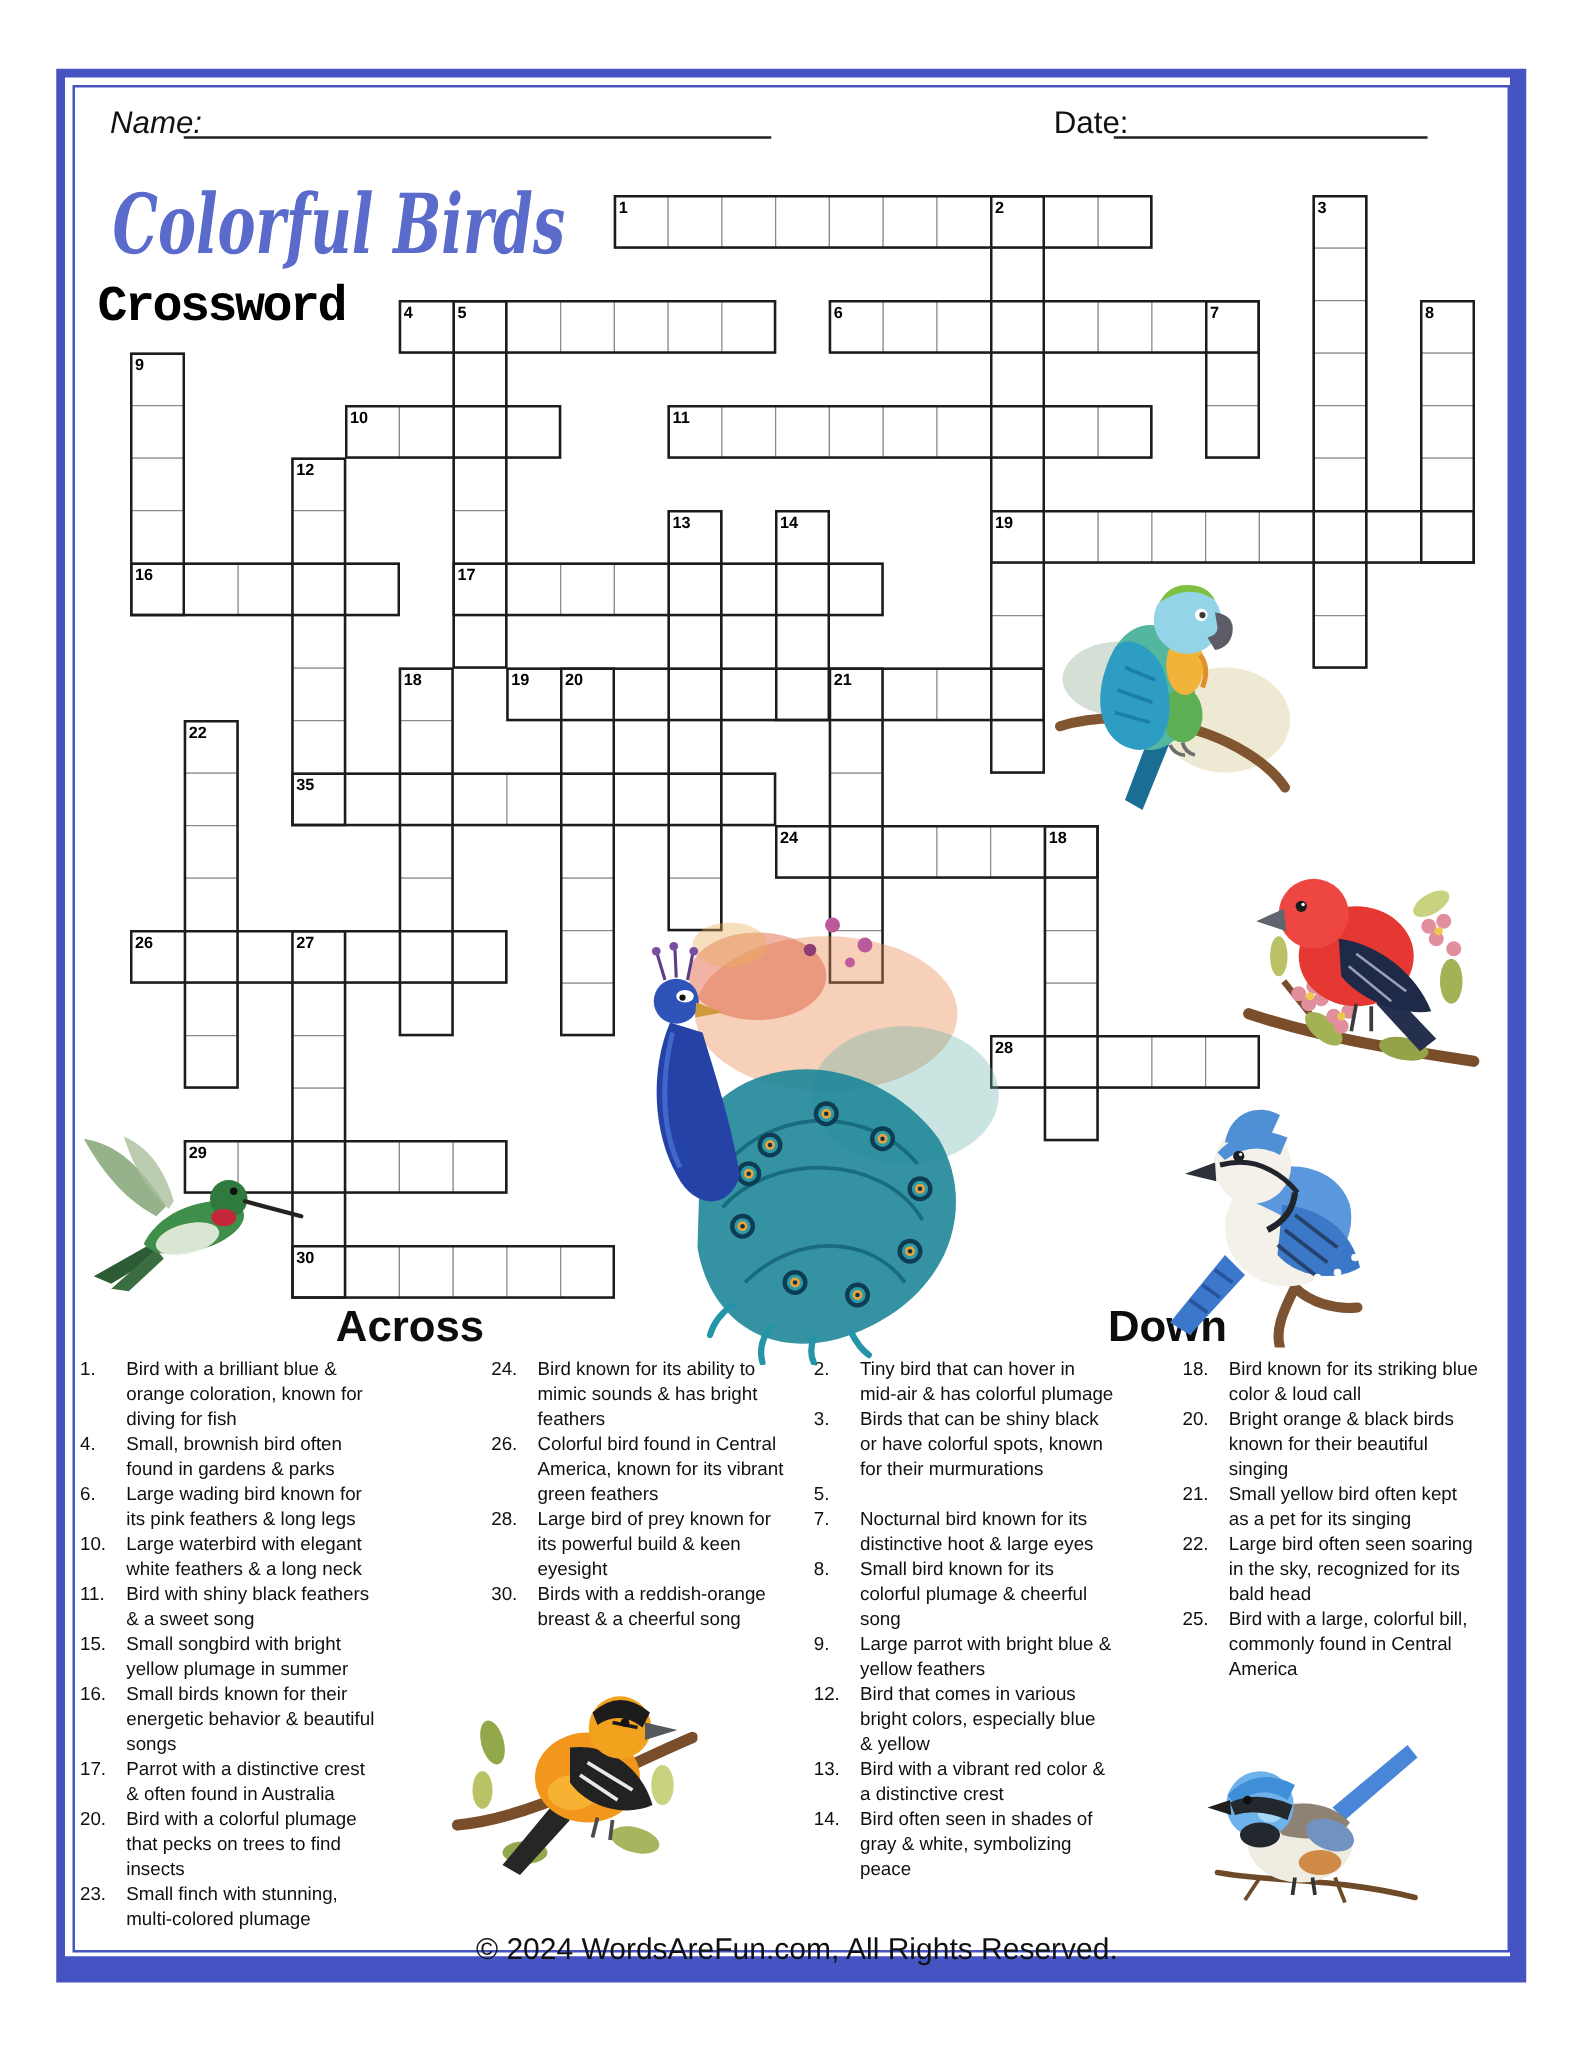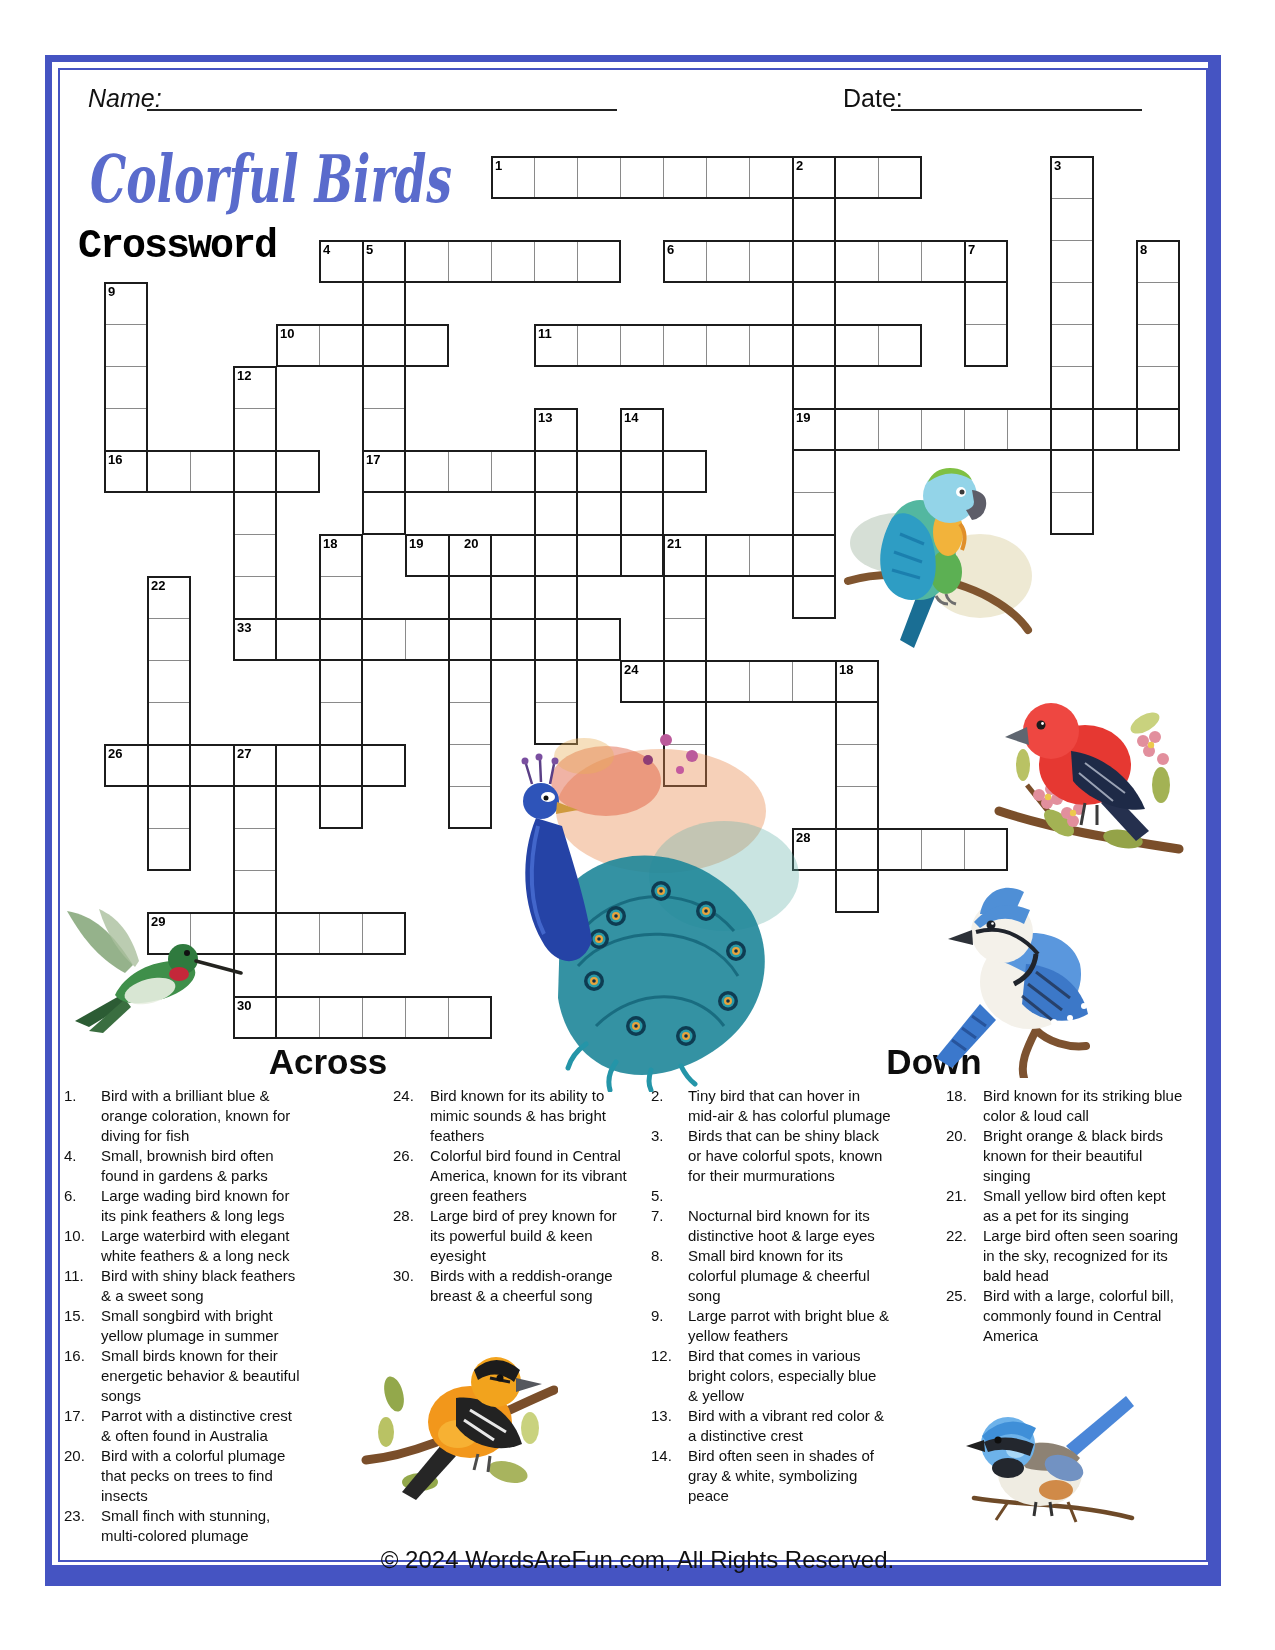--- a/index.html
+++ b/index.html
@@ -263,24 +263,24 @@
       <div class="cell-num" style="left: 176px; top: 170px;">10</div>
       <div class="cell-num" style="left: 434px; top: 170px;">11</div>
       <div class="cell-num" style="left: 133px; top: 212px;">12</div>
       <div class="cell-num" style="left: 434px; top: 254px;">13</div>
       <div class="cell-num" style="left: 520px; top: 254px;">14</div>
       <div class="cell-num" style="left: 692px; top: 254px;">19</div>
       <div class="cell-num" style="left: 4px; top: 296px;">16</div>
       <div class="cell-num" style="left: 262px; top: 296px;">17</div>
       <div class="cell-num" style="left: 219px; top: 380px;">18</div>
       <div class="cell-num" style="left: 305px; top: 380px;">19</div>
-      <div class="cell-num" style="left: 348px; top: 380px; margin-left: 12px;">20</div>
+      <div class="cell-num" style="left: 348px; top: 380px;">20</div>
       <div class="cell-num" style="left: 563px; top: 380px;">21</div>
       <div class="cell-num" style="left: 47px; top: 422px;">22</div>
-      <div class="cell-num" style="left: 133px; top: 464px;">33</div>
+      <div class="cell-num" style="left: 133px; top: 464px;">35</div>
       <div class="cell-num" style="left: 520px; top: 506px;">24</div>
       <div class="cell-num" style="left: 735px; top: 506px;">18</div>
       <div class="cell-num" style="left: 4px; top: 590px;">26</div>
       <div class="cell-num" style="left: 133px; top: 590px;">27</div>
       <div class="cell-num" style="left: 692px; top: 674px;">28</div>
       <div class="cell-num" style="left: 47px; top: 758px;">29</div>
       <div class="cell-num" style="left: 133px; top: 842px;">30</div>
     </div>
 
   <div class="section-heading" style="left:228px;top:1042px;">Across</div>

